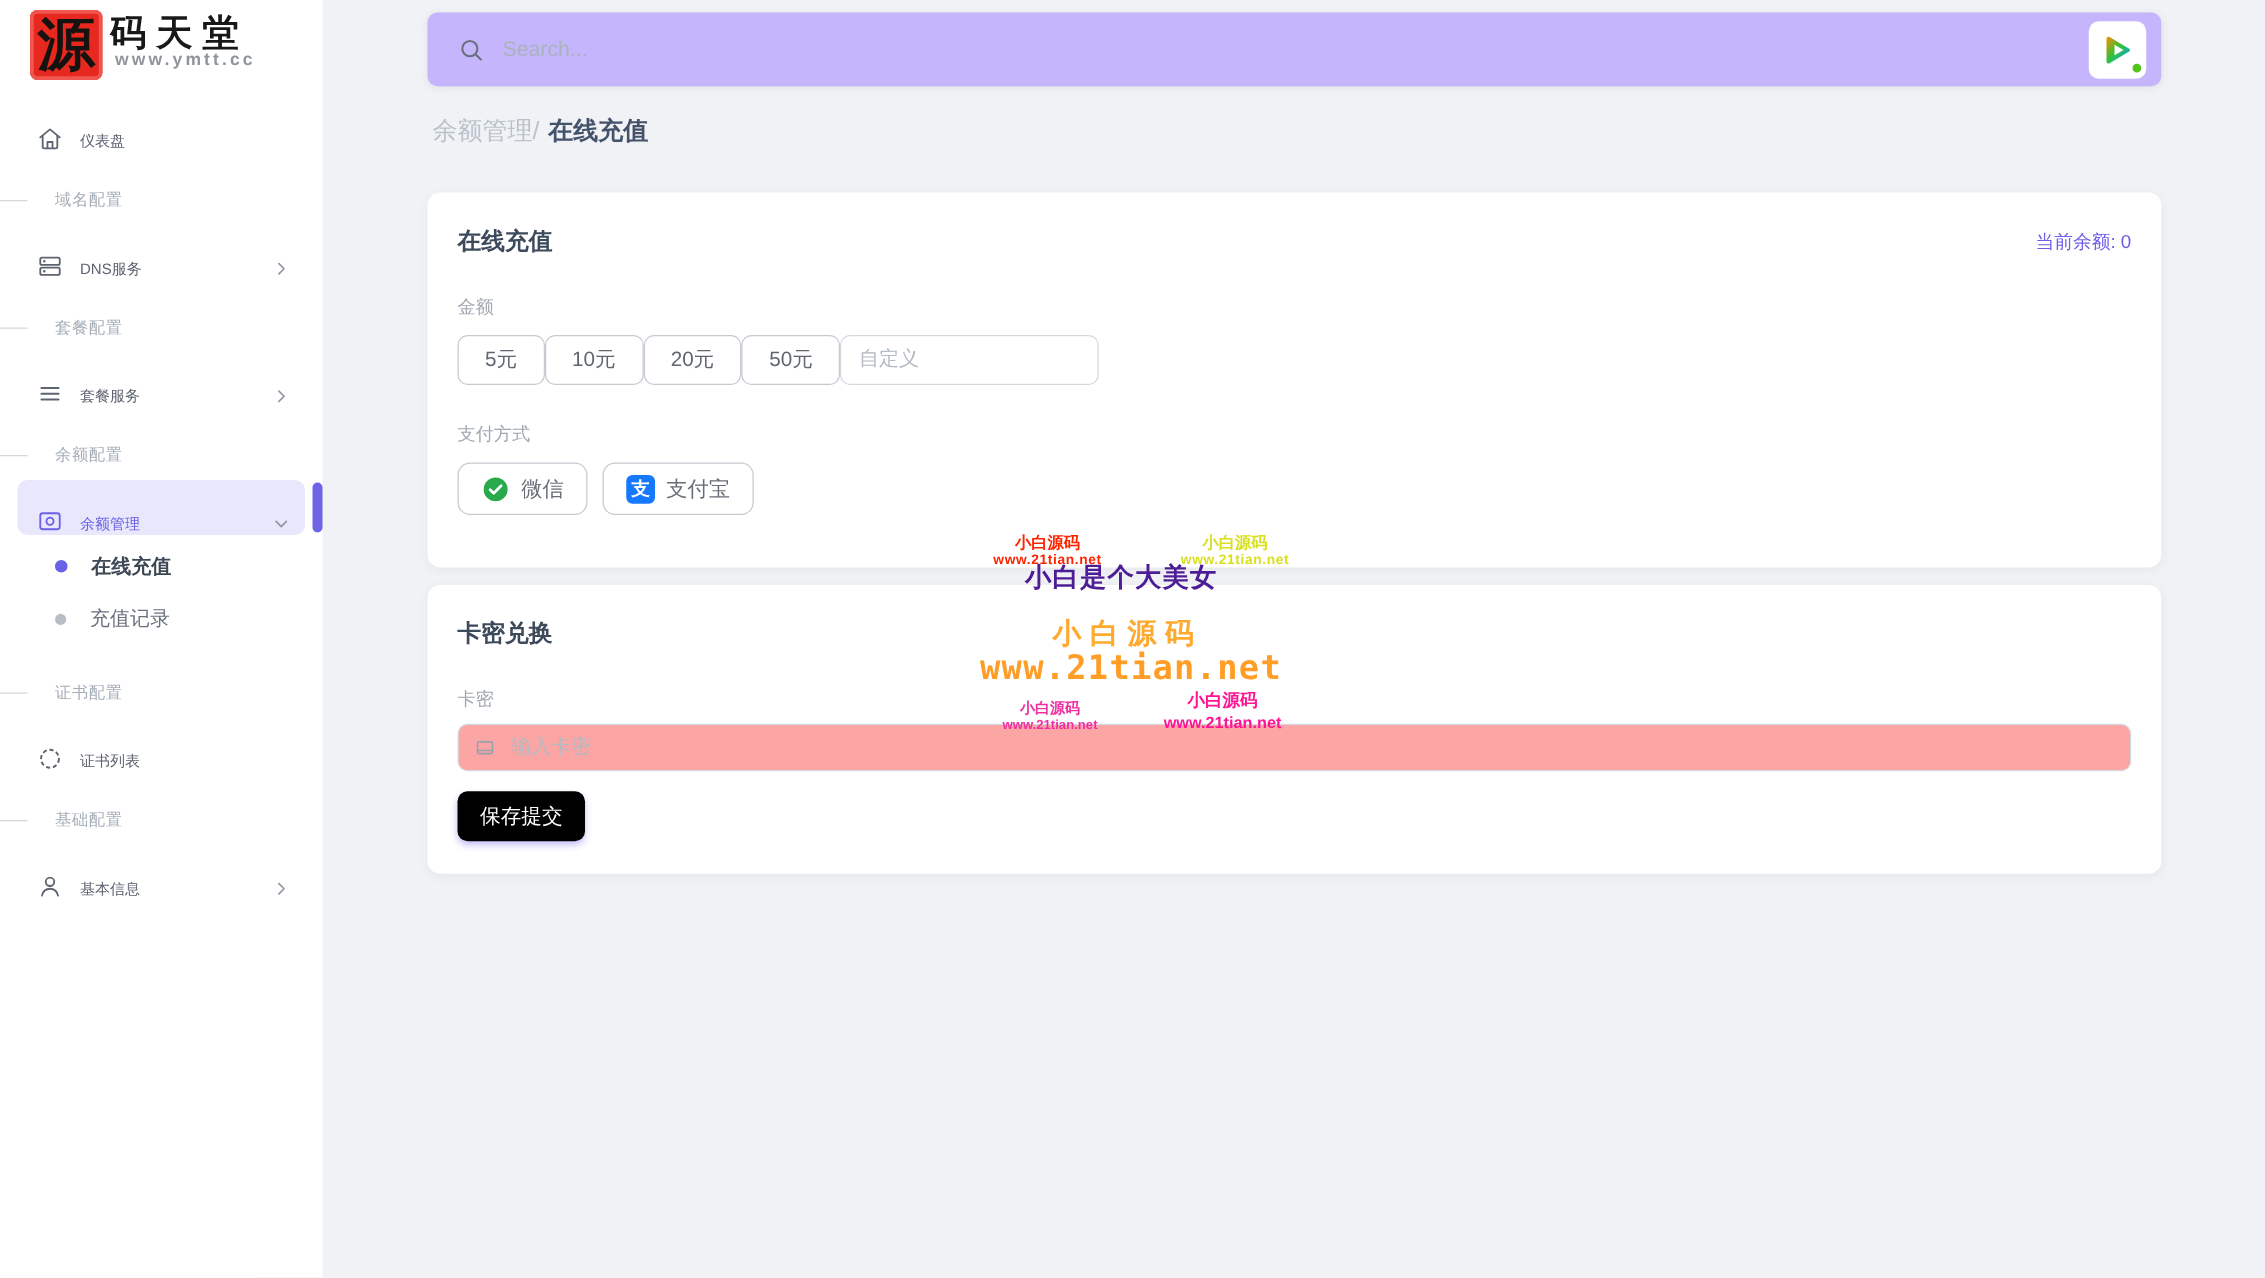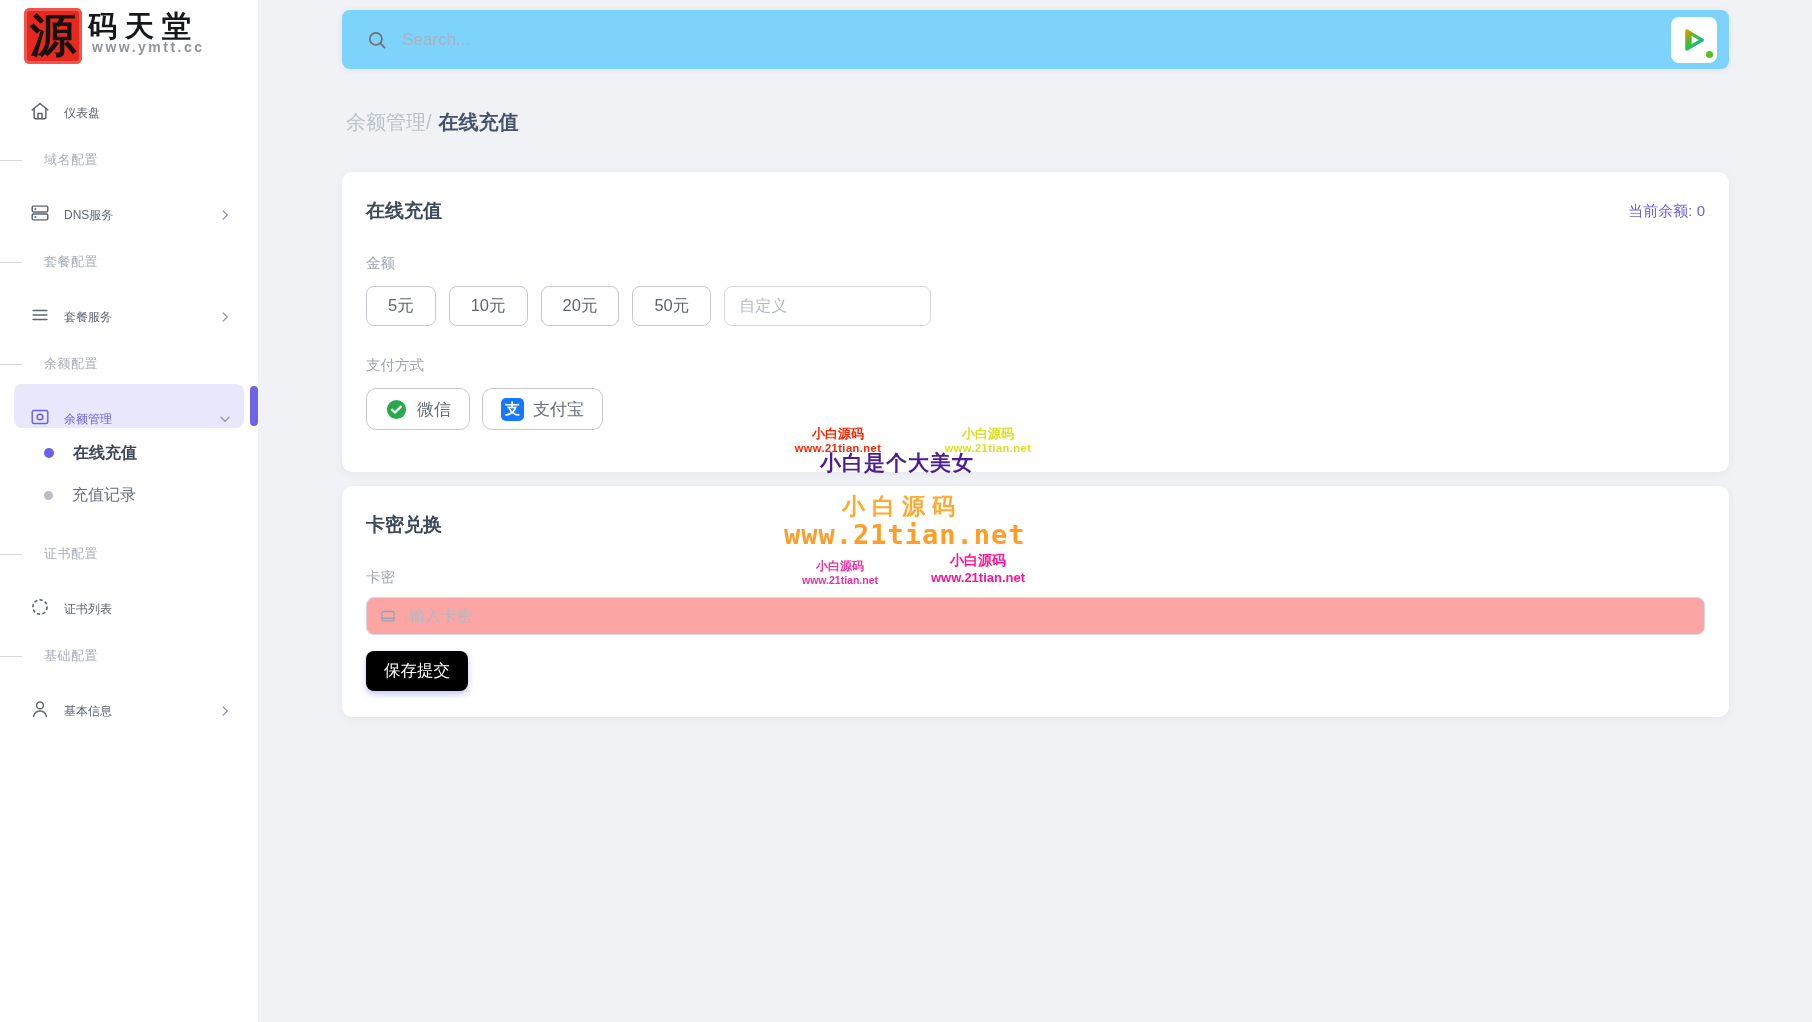--- a/index.html
+++ b/index.html
@@ -66,57 +66,57 @@
     font-size:16px; color:#6a717d; cursor:pointer;
   }
   .m-sub .dot { width:9px; height:9px; border-radius:50%; background:#b8bec6; margin-right:19px; flex:none; }
   .m-sub.active { color:#3e4755; font-weight:bold; }
   .m-sub.active .dot { background:#6a61e6; width:10px; height:10px; }
 
   
   .main { position:absolute; left:258px; top:0; right:0; bottom:0; padding:10px 83px 0 84px; }
 
   .search-card {
-    height:59px; background:#7dd3fc; border-radius:8px;
+    height:59px; background:#c4b5fd; border-radius:8px;
     box-shadow:0 1px 6px rgba(55,65,80,.09);
     display:flex; align-items:center; padding:0 12px 0 24px;
   }
   .search-icon { width:22px; height:22px; color:#69707b; flex:none; }
   .search-input {
     flex:1; border:none; outline:none; background:transparent;
     font-size:17px; color:#4c5560; margin-left:14px; font-family:inherit;
   }
   .search-input::placeholder { color:#aab2bb; }
   .avatar {
     position:relative; width:46px; height:46px; border-radius:8px;
     background:#fff; display:flex; align-items:center; justify-content:center;
     flex:none; cursor:pointer;
   }
   .avatar .tri { width:32px; height:32px; }
   .status-dot {
     position:absolute; right:2px; bottom:3px; width:11px; height:11px;
     background:#52c41a; border:2px solid #fff; border-radius:50%;
   }
 
-  .breadcrumb { margin-top:40px; padding-left:4px; font-size:20px; display:flex; gap:7px; align-items:baseline; }
+  .breadcrumb { margin-top:22px; padding-left:4px; font-size:20px; display:flex; gap:7px; align-items:baseline; }
   .bc-parent { color:#b9c2cb; }
   .bc-current { color:#45526b; font-weight:bold; }
 
   .card {
     background:#fff; border-radius:10px; box-shadow:0 2px 8px rgba(55,65,80,.06);
     padding:26px 24px;
   }
   .card-1 { margin-top:36px; padding-bottom:42px; }
   .card-2 { margin-top:14px; padding-bottom:26px; }
   .card-head { display:flex; align-items:center; justify-content:space-between; }
   .card-title { font-size:19px; font-weight:bold; color:#3d4a5c; }
   .balance { font-size:15px; color:#6a5fe6; }
   .field-label { font-size:14.5px; color:#a0a7af; margin-top:30px; }
 
-  .amount-row { display:flex; align-items:flex-end; margin-top:13px; gap:13px; }
+  .amount-row { display:flex; align-items:flex-end; margin-top:13px; }
   .amount-btn {
     height:40px; padding:0 21px; background:#fff; border:1px solid #c6cad0;
     border-radius:8px; font-size:16.5px; color:#5f6670; cursor:pointer;
     font-family:inherit;
   }
   .custom-input {
     width:207px; height:40px; border:1px solid #d5d9df; border-radius:8px;
     padding:0 14px; font-size:16px; color:#4c5560; outline:none; font-family:inherit;
   }
   .custom-input::placeholder { color:#b3bac2; }

